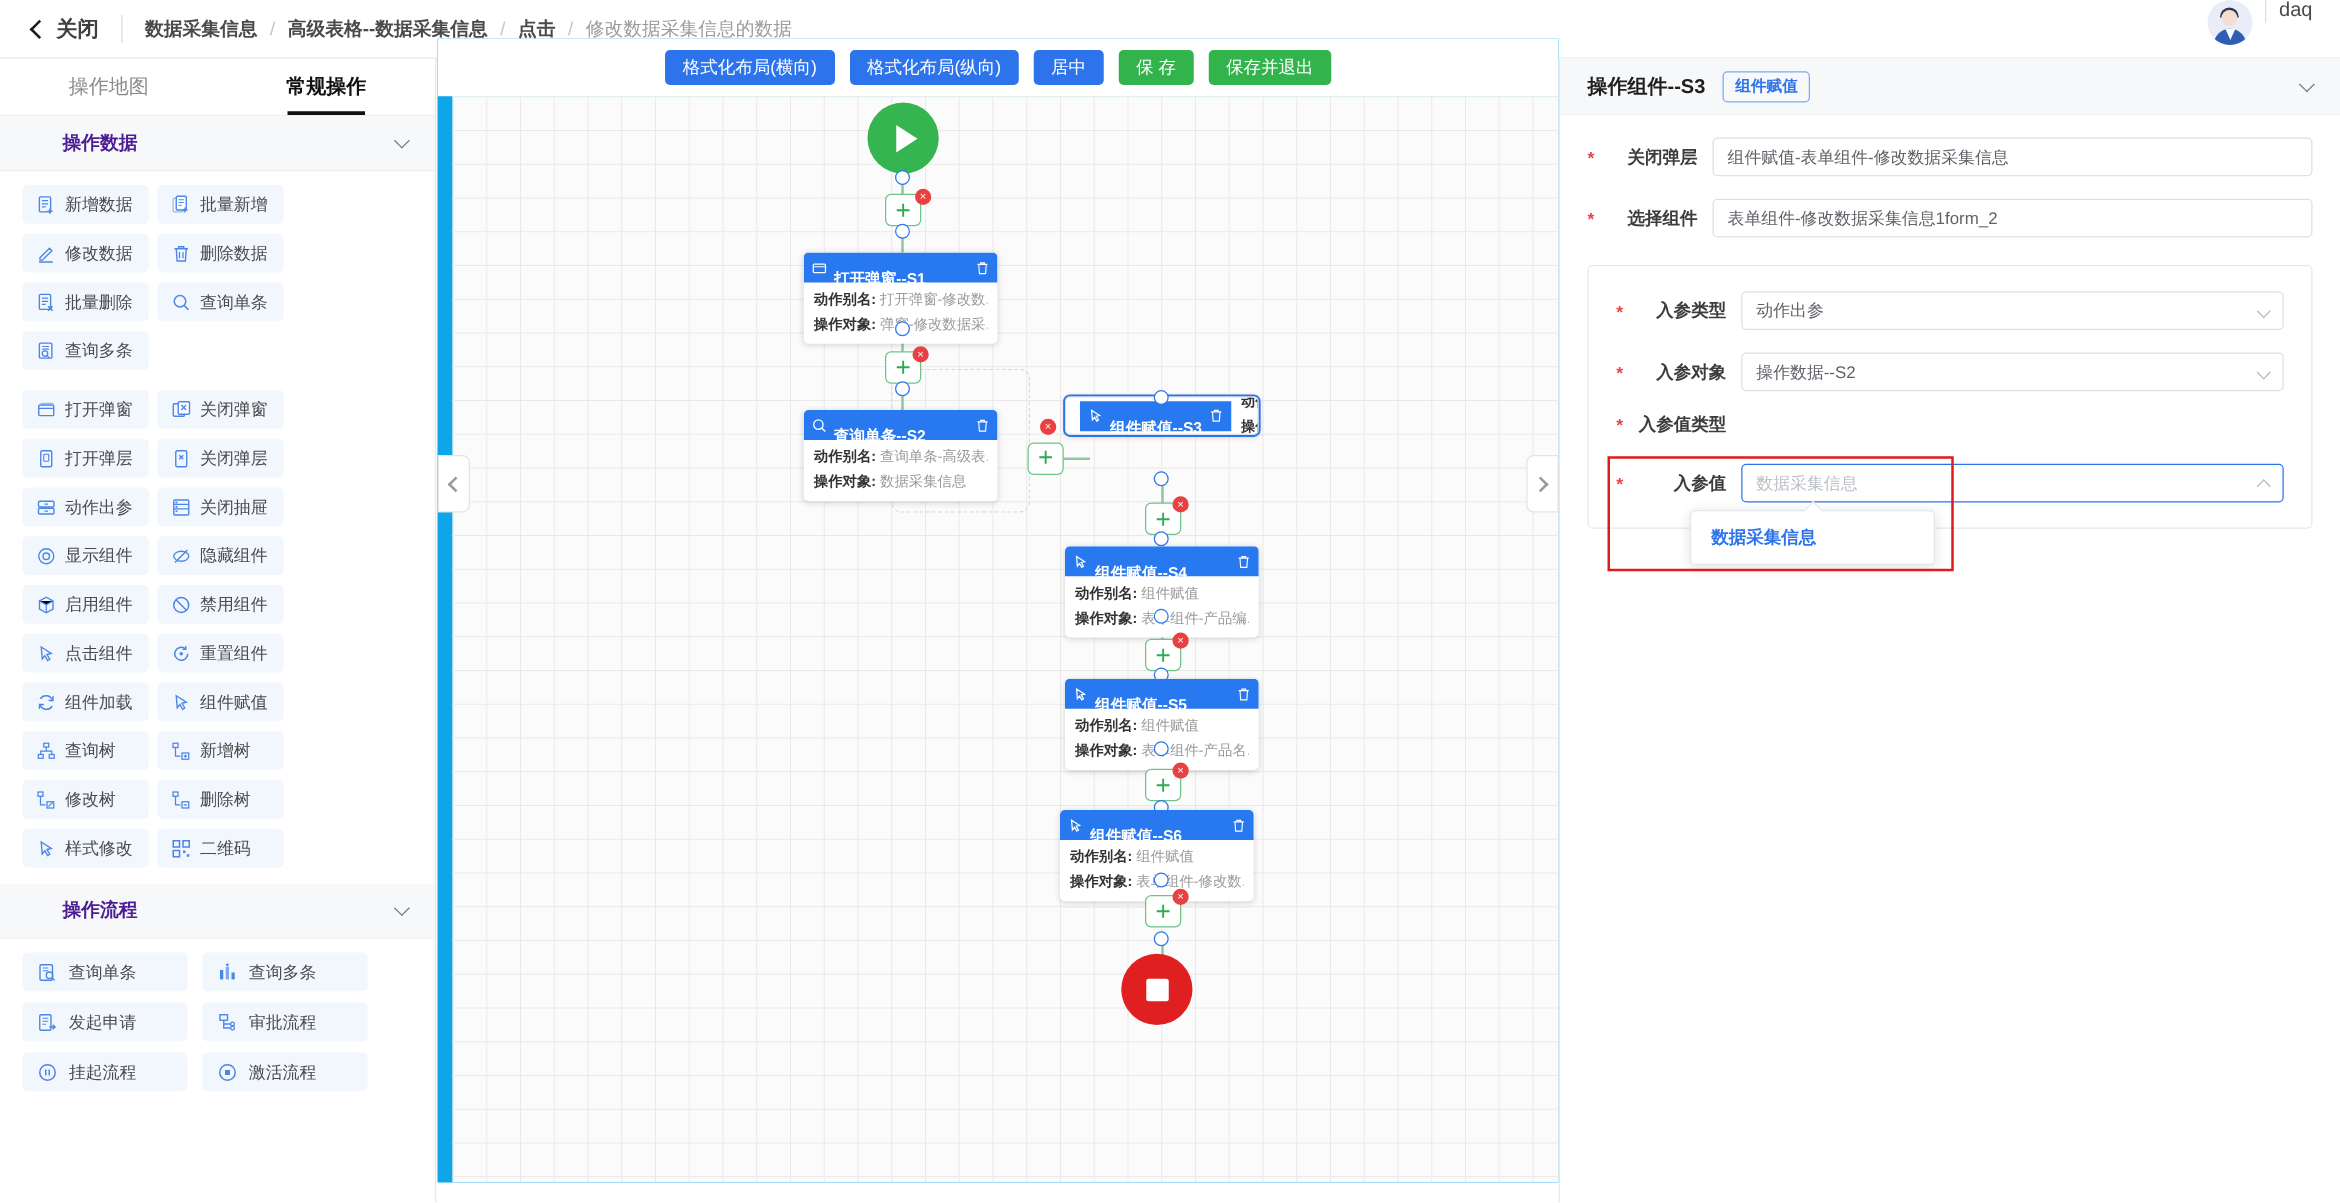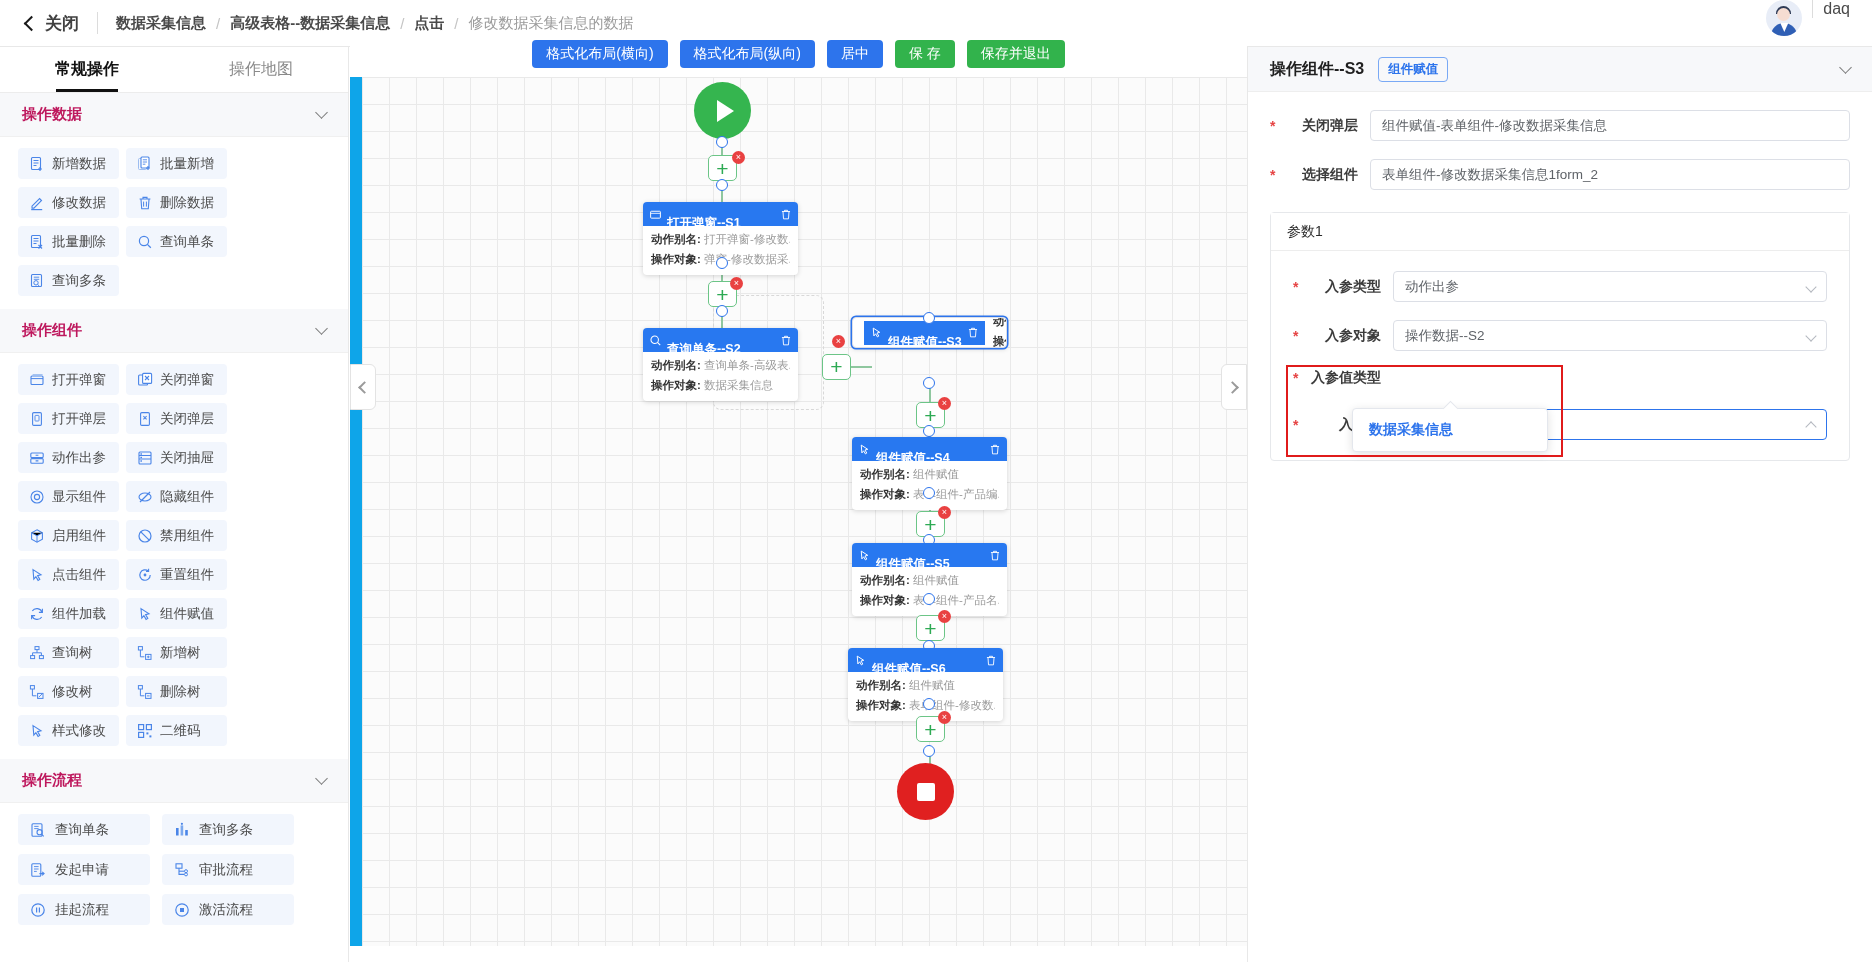--- a/index.html
+++ b/index.html
@@ -67,21 +67,21 @@
   .side-tab.active { color: #111; font-weight: bold; }
   .side-tab.active::after {
     content: ""; position: absolute; bottom: 0; left: 50%; transform: translateX(-50%);
     width: 62px; height: 3px; background: #111;
   }
   .sec-head {
     height: 44px; background: #f7f8fa; display: flex; align-items: center;
     justify-content: space-between; padding: 0 22px; cursor: pointer;
     border-bottom: 1px solid #f0f0f0;
   }
-  .sec-title { font-size: 15px; font-weight: bold; color: #be185d; }
+  .sec-title { font-size: 15px; font-weight: bold; color: #4c1d95; margin-left: 28px; }
   .chev-dn {
     width: 9px; height: 9px; border-right: 1.6px solid #7a7a7a;
     border-bottom: 1.6px solid #7a7a7a; transform: rotate(45deg); margin-top: -4px;
   }
   .sec-body { padding: 11px 18px 5px 18px; display: flex; flex-wrap: wrap; gap: 8px 7px; }
   .op-btn {
     width: 101px; height: 31px; background: #f2f6fd; border-radius: 4px;
     display: flex; align-items: center; gap: 7px; padding-left: 11px;
     cursor: pointer; font-size: 13.5px; color: #4b4b4b;
   }
@@ -275,22 +275,22 @@
       <span class="hair"></span>
         <span class="head"></span>
     </div>
     <div class="user-div"></div>
     <span class="user-name">daq</span>
   </div>
 </div>
 
 <div class="sidebar">
   <div class="side-tabs">
+    <div class="side-tab">操作地图</div>
     <div class="side-tab active">常规操作</div>
-    <div class="side-tab">操作地图</div>
   </div>
 
   <div class="sec-head">
     <span class="sec-title">操作数据</span>
     <span class="chev-dn"></span>
   </div>
   <div class="sec-body">
     <div class="op-btn">
         <svg class="op-ico" viewBox="0 0 16 16">
           <rect x="2.5" y="1.5" width="9" height="12" rx="1" fill="none" stroke="#4a85e8" stroke-width="1.1"></rect>
@@ -341,24 +341,20 @@
         <svg class="op-ico" viewBox="0 0 16 16">
           <rect x="2.5" y="1.5" width="10" height="12" rx="1" fill="none" stroke="#4a85e8" stroke-width="1.1"></rect>
           <path d="M4.8 4.2h5.4M4.8 6.3h5.4" stroke="#4a85e8" stroke-width=".9"></path>
           <circle cx="7" cy="9.8" r="2.2" fill="none" stroke="#4a85e8" stroke-width="1"></circle>
           <path d="M8.7 11.5l1.8 1.8" stroke="#4a85e8" stroke-width="1"></path>
         </svg>
         <span>查询多条</span>
       </div>
   </div>
 
-  <div class="sec-head" style="margin-top:8px;">
-    <span class="sec-title">操作组件</span>
-    <span class="chev-dn"></span>
-  </div>
   <div class="sec-body">
     <div class="op-btn">
         <svg class="op-ico" viewBox="0 0 16 16">
           <rect x="2" y="4" width="12" height="8.5" rx="1" fill="none" stroke="#4a85e8" stroke-width="1.1"></rect>
           <path d="M2 6.6h12" stroke="#4a85e8" stroke-width="1"></path>
           <path d="M3.6 2.6h10" stroke="#9dbdf0" stroke-width="1"></path>
         </svg>
         <span>打开弹窗</span>
       </div>
     <div class="op-btn">
@@ -769,21 +765,20 @@
 
   <div class="frow">
     <div class="flbl">
       <span class="req">*</span>
       <span>选择组件</span>
     </div>
     <div class="finput">表单组件-修改数据采集信息1form_2</div>
   </div>
 
   <div class="param-card">
-    <div class="param-head">参数1</div>
     <div class="param-body">
 
       <div class="frow">
         <div class="flbl">
           <span class="req">*</span>
           <span>入参类型</span>
         </div>
         <div class="sel">
           <span>动作出参</span>
           <span class="sel-chev"></span>

